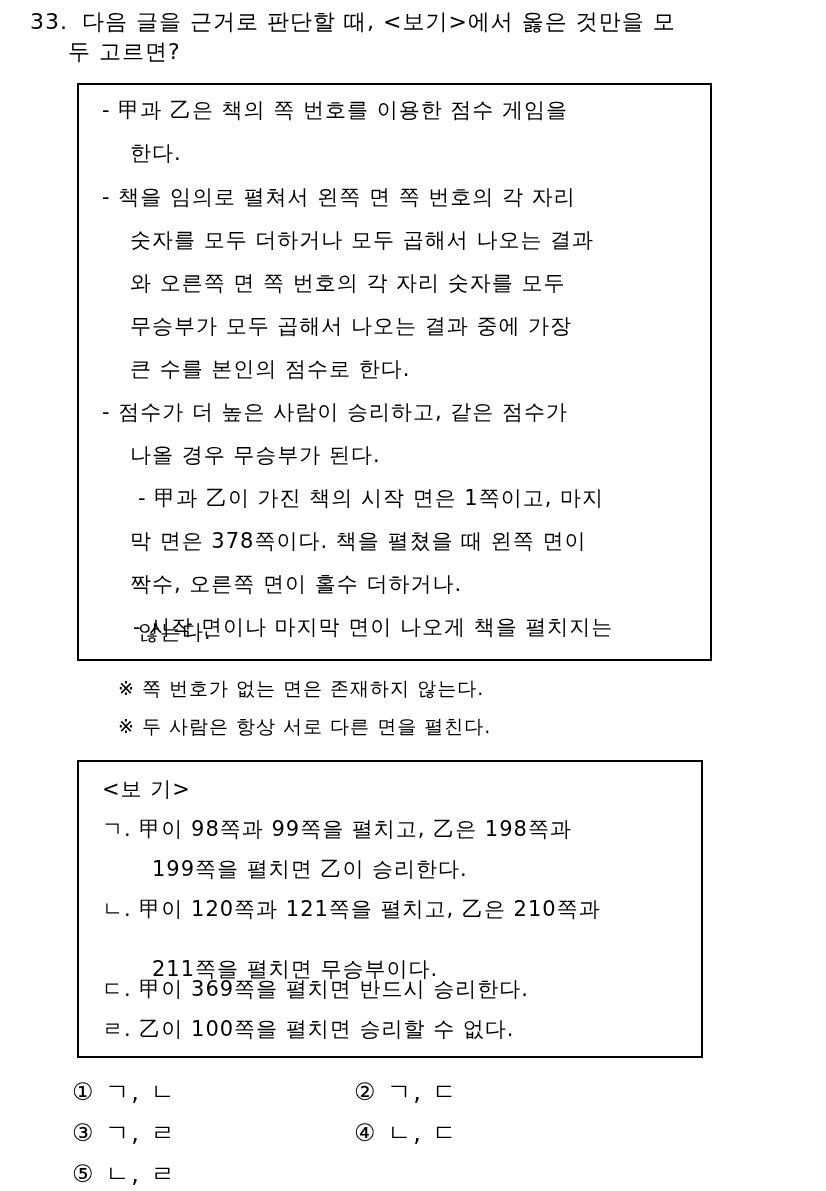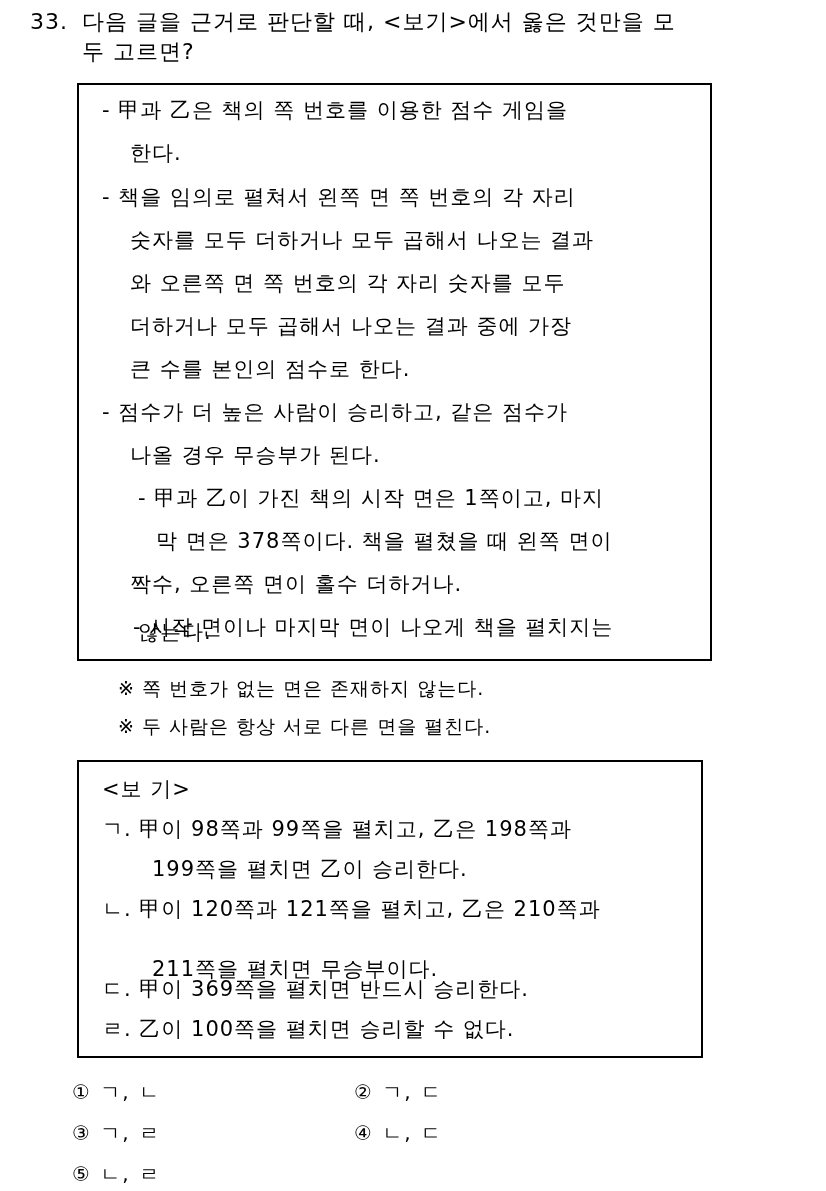--- a/index.html
+++ b/index.html
@@ -7,42 +7,42 @@
     width: 826px; height: 1191px; position: relative; overflow: hidden;
     font-family: "DejaVu Sans", sans-serif; color: #000;
   }
   .q-line { position: absolute; left: 22px; font-size: 22px; letter-spacing: 1px; white-space: nowrap; line-height: 28px; margin-left: 8px; }
   .q-num { display: inline-block; width: 52px; }
   .box { position: absolute; border: 2px solid #000; box-sizing: border-box; }
   #box1 { left: 77px; top: 83px; width: 635px; height: 578px; }
   #box2 { left: 77px; top: 760px; width: 626px; height: 298px; }
   .ln { position: absolute; font-size: 21px; white-space: nowrap; letter-spacing: 1px; line-height: 28px; }
   .note { position: absolute; left: 118px; font-size: 19px; white-space: nowrap; letter-spacing: 1px; line-height: 28px; }
-  .choice { position: absolute; font-size: 20px; white-space: nowrap; letter-spacing: 2px; line-height: 26px; }
+  .choice { position: absolute; font-size: 24px; white-space: nowrap; letter-spacing: 2px; line-height: 26px; }
 </style>
 </head>
 <body>
 
 <div class="q-line" style="top:8px;">
   <span class="q-num">33.</span><span>다음 글을 근거로 판단할 때, &lt;보기&gt;에서 옳은 것만을 모</span>
 </div>
-<div class="q-line" style="top:38px; left:74px;">두 고르면?</div>
+<div class="q-line" style="top:38px; left:60px;">두 고르면?</div>
 
 <div id="box1" class="box"></div>
 <div class="ln" style="left:102px; top:96px;">-  甲과 乙은 책의 쪽 번호를 이용한 점수 게임을</div>
 <div class="ln" style="left:130px; top:139px;">한다.</div>
 <div class="ln" style="left:102px; top:183px;">-  책을 임의로 펼쳐서 왼쪽 면 쪽 번호의 각 자리</div>
 <div class="ln" style="left:130px; top:226px;">숫자를 모두 더하거나 모두 곱해서 나오는 결과</div>
 <div class="ln" style="left:130px; top:269px;">와 오른쪽 면 쪽 번호의 각 자리 숫자를 모두</div>
-<div class="ln" style="left:130px; top:312px;">더하거나 모두 곱해서 나오는 결과 중에 가장</div>
+<div class="ln" style="left:130px; top:312px;">무승부가 모두 곱해서 나오는 결과 중에 가장</div>
 <div class="ln" style="left:130px; top:355px;">큰 수를 본인의 점수로 한다.</div>
 <div class="ln" style="left:102px; top:398px;">-  점수가 더 높은 사람이 승리하고, 같은 점수가</div>
 <div class="ln" style="left:130px; top:441px;">나올 경우 무승부가 된다.</div>
 <div class="ln" style="left:102px; top:484px;margin-left:36px;">-  甲과 乙이 가진 책의 시작 면은 1쪽이고, 마지</div>
-<div class="ln" style="left:130px; top:527px;margin-left:26px;">막 면은 378쪽이다. 책을 펼쳤을 때 왼쪽 면이</div>
+<div class="ln" style="left:130px; top:527px;">막 면은 378쪽이다. 책을 펼쳤을 때 왼쪽 면이</div>
 <div class="ln" style="left:130px; top:570px;">짝수, 오른쪽 면이 홀수 더하거나.</div>
 <div class="ln" style="left:102px; top:613px;margin-left:31px;">-  시작 면이나 마지막 면이 나오게 책을 펼치지는</div>
 
 <div class="note" style="top:674px;">※ 쪽 번호가 없는 면은 존재하지 않는다.</div>
 <div class="note" style="top:712px;">※ 두 사람은 항상 서로 다른 면을 펼친다.</div>
 
 <div id="box2" class="box"></div>
 <div class="ln" style="left:102px; top:775px;">&lt;보  기&gt;</div>
 <div class="ln" style="left:102px; top:815px;">ㄱ.  甲이 98쪽과 99쪽을 펼치고, 乙은 198쪽과</div>
 <div class="ln" style="left:152px; top:855px;">199쪽을 펼치면 乙이 승리한다.</div>

